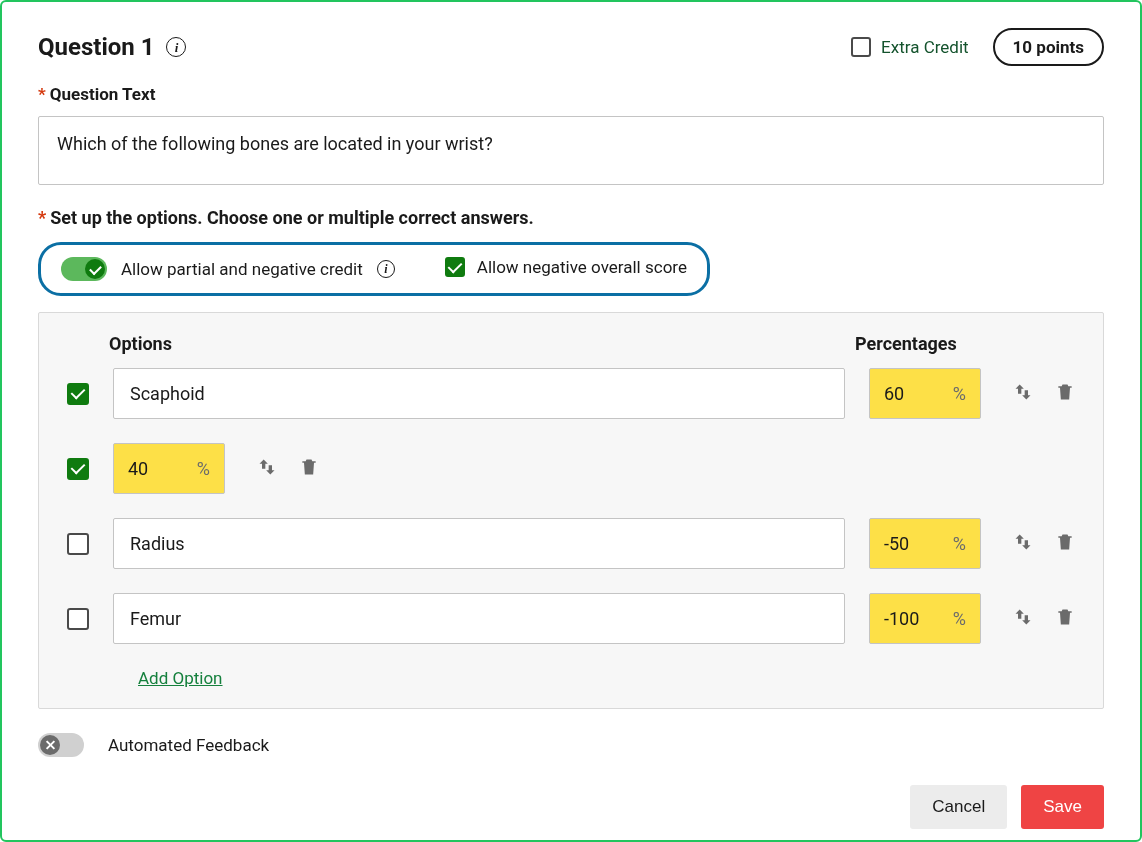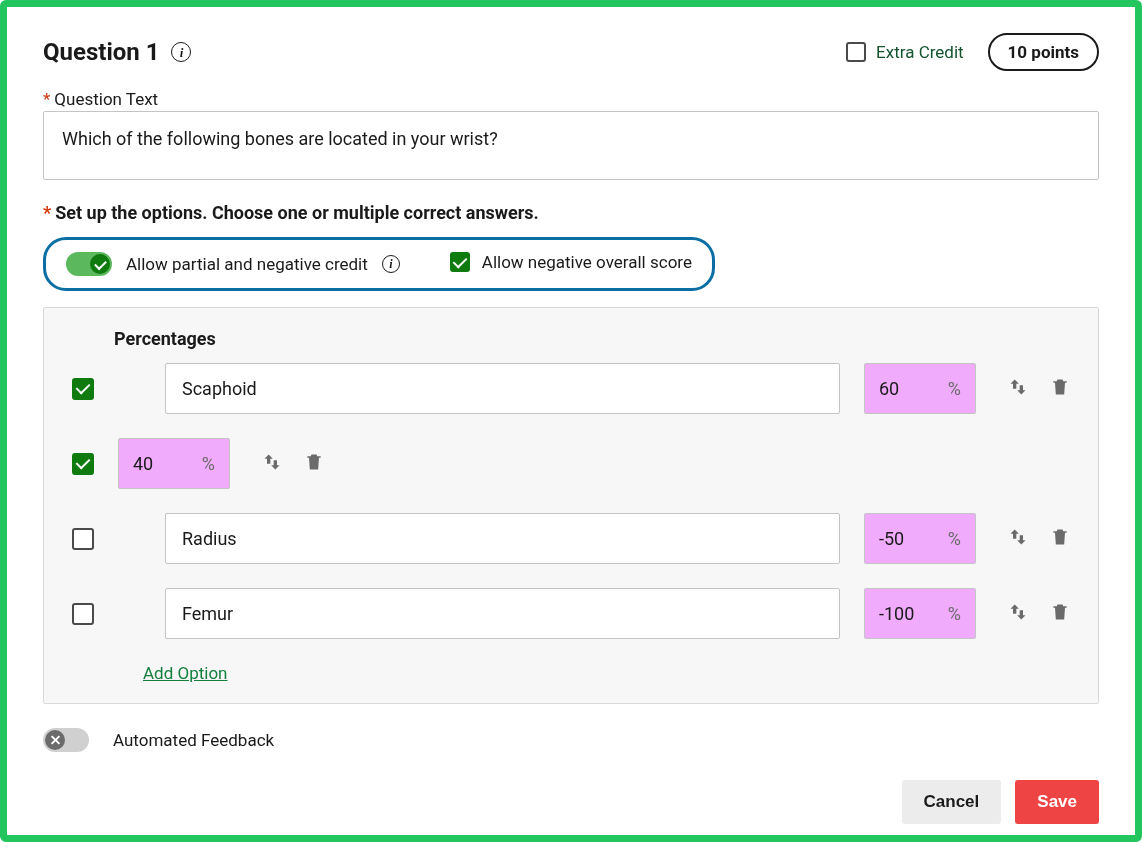--- a/index.html
+++ b/index.html
@@ -6,21 +6,21 @@
   body {
     margin: 0;
     padding: 0;
     font-family: -apple-system, BlinkMacSystemFont, "Segoe UI", Roboto, Helvetica, Arial, sans-serif;
     background: #fff;
     color: #1a1a1a;
   }
   .panel {
     width: 1142px;
     height: 842px;
-    border: 7px solid #22c55e;
+    border: 2px solid #22c55e;
     border-radius: 6px;
     padding: 26px 36px 28px 36px;
     position: relative;
   }
   .header-row {
     display: flex;
     align-items: center;
     justify-content: space-between;
     margin-bottom: 18px;
   }
@@ -90,22 +90,22 @@
   }
   .points-pill {
     border: 2px solid #1a1a1a;
     border-radius: 22px;
     padding: 7px 18px;
     font-size: 17px;
     font-weight: 700;
   }
   .field-label {
     font-size: 17px;
-    font-weight: 400;
-    margin-bottom: 2px;
+    font-weight: 700;
+    margin-bottom: 12px;
     color: #1a1a1a;
   }
   .req-star {
     color: #d4380d;
     margin-right: 4px;
   }
   .question-text-box {
     width: 100%;
     border: 1px solid #c4c4c4;
     border-radius: 2px;
@@ -225,26 +225,25 @@
     flex-shrink: 0;
   }
   .option-input {
     flex: 1;
     border: 1px solid #c4c4c4;
     background: #fff;
     border-radius: 2px;
     padding: 14px 16px;
     font-size: 18px;
     color: #1a1a1a;
-    margin-left: 47px;
   }
   .pct-box {
     width: 112px;
     border: 1px solid #c4c4c4;
-    background: #f0abfc;
+    background: #fde047;
     border-radius: 2px;
     padding: 14px 14px;
     font-size: 18px;
     display: flex;
     align-items: center;
     justify-content: space-between;
   }
   .pct-box .pct-sign { color: #6b6b6b; }
   .row-actions {
     display: flex;
@@ -272,21 +271,21 @@
     margin-bottom: 28px;
   }
   .footer-row {
     display: flex;
     justify-content: flex-end;
     gap: 14px;
   }
   .btn {
     padding: 12px 22px;
     font-size: 17px;
-    font-weight: 700;
+    font-weight: 400;
     border-radius: 3px;
     cursor: pointer;
     border: none;
   }
   .btn-cancel {
     background: #ececec;
     color: #1a1a1a;
   }
   .btn-save {
     background: #ef4444;
@@ -335,20 +334,21 @@
     </div>
     <div class="check-row">
       <span class="square-check checked"></span>
       <span>Allow negative overall score</span>
     </div>
   </div>
 
   
   <div class="options-panel">
     <div class="options-header">
+      <div class="col-opt">Options</div>
       <div class="col-pct">Percentages</div>
     </div>
 
     <div class="option-row">
       <span class="square-check checked"></span>
       <div class="option-input">Scaphoid</div>
       <div class="pct-box">
         <span>60</span>
         <span class="pct-sign">%</span>
       </div>

